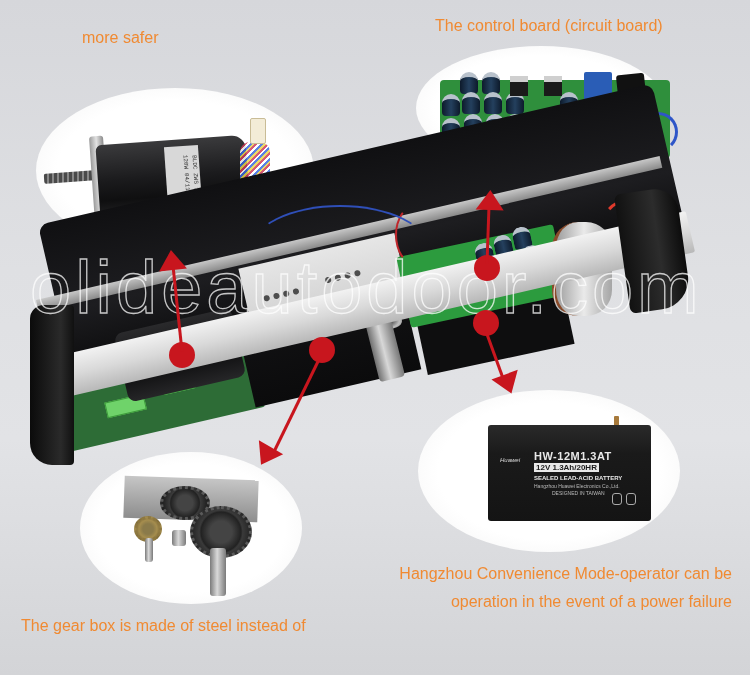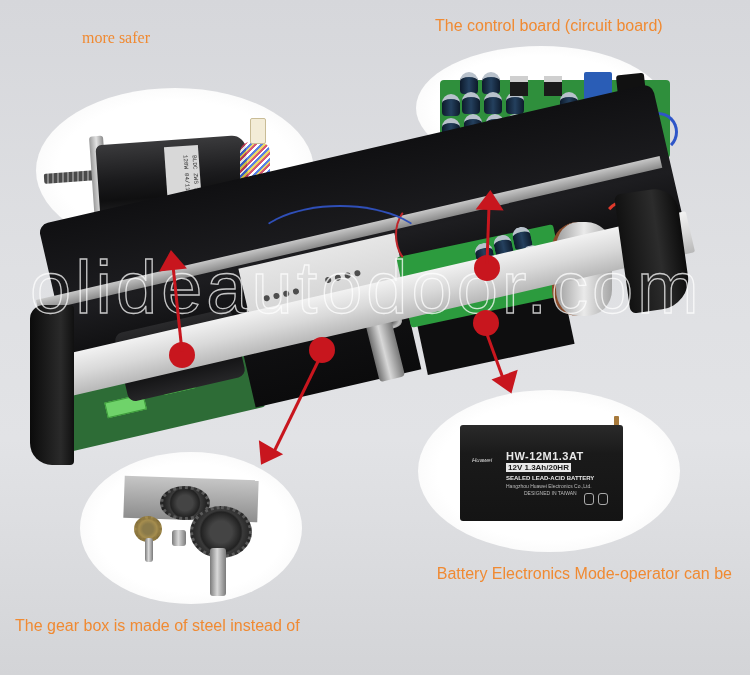--- a/index.html
+++ b/index.html
@@ -199,50 +199,51 @@
       background: radial-gradient(circle, #444 30%, #222 55%, #3a3a3a 60%, #111 100%);
       border: 3px dotted #5a5a5a;
     }
     .gear.brass { background: radial-gradient(circle, #8a7a4a 35%, #a58d4e 60%, #6b5a2e 100%); border-color: #8e7840; }
     .gshaft {
       position: absolute; background: linear-gradient(90deg, #7b7b7b, #d9d9d9 45%, #7a7a7a); border-radius: 3px;
     }
 
     
     .battery {
-      position: absolute; left: 460px; top: 425px; width: 163px; height: 96px;
+      position: absolute; left: 488px; top: 425px; width: 163px; height: 96px;
       background: linear-gradient(180deg, #2a2a2a 0%, #1a1a1a 30%, #141414 100%);
       border-radius: 3px;
     }
     .battery-text { position: absolute; color: #e8e8e8; font-family: "Liberation Sans", sans-serif; white-space: nowrap; }
     .battery-model { left: 46px; top: 25px; font-size: 11px; font-weight: bold; letter-spacing: .5px; }
     .battery-spec { left: 46px; top: 38px; font-size: 8px; font-weight: bold; background: #e8e8e8; color: #1a1a1a; padding: 0 2px; text-align: center; }
     .battery-type { left: 46px; top: 50px; font-size: 6px; font-weight: bold; }
     .battery-maker { left: 46px; top: 58px; font-size: 5px; color: #bbb; }
     .battery-designed { left: 64px; top: 65px; font-size: 5px; color: #bbb; }
     .battery-brand { left: 12px; top: 32px; font-size: 6px; font-style: italic; color: #ddd; }
     .battery-terminal { position: absolute; left: 614px; top: 416px; width: 5px; height: 12px; background: #a77a3c; border-radius: 1px; }
     .recycle-icon { position: absolute; width: 10px; height: 12px; border: 1px solid #aaa; border-radius: 3px; }
   </style>
 </head>
 <body>
 
 <div class="caption" style="left:82px; top:20px;">
-  <span class="caption-line" style="margin-top:6px;font-family:Liberation Serif, serif;">more safer</span>
+  <span class="caption-line" style="margin-top:6px;">more safer</span>
 </div>
 
 <div class="caption" style="left:435px; top:14px;">
   <span class="caption-line">The control board (circuit board)</span>
 </div>
 
 <div class="caption right" style="right:18px; top:560px; line-height:28px;">
-  <span class="caption-line">Battery Electronics Mode-operator can be</span>
-</div>
-
-<div class="caption" style="left:15px; top:612px; line-height:28px;">
+  <span class="caption-line">Hangzhou Convenience Mode-operator can be</span>
+  <span class="caption-line">operation in the event of a power failure</span>
+</div>
+
+<div class="caption" style="left:21px; top:612px; line-height:28px;">
   <span class="caption-line">The gear box is made of steel instead of</span>
 </div>
 
 <div class="oval" style="left:36px; top:88px; width:278px; height:165px;"></div>
 <div class="motor-shaft"></div>
 <div class="motor-flange"></div>
 <div class="motor-body"></div>
 <div class="motor-label">
   <span>BLDC</span>
   <span>ZWS 12V 120W</span>

